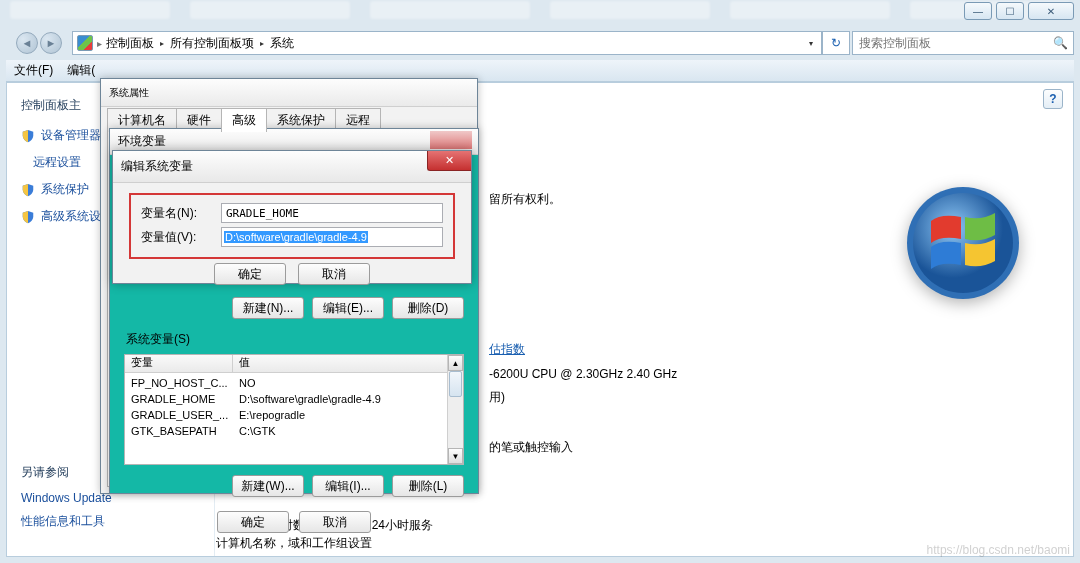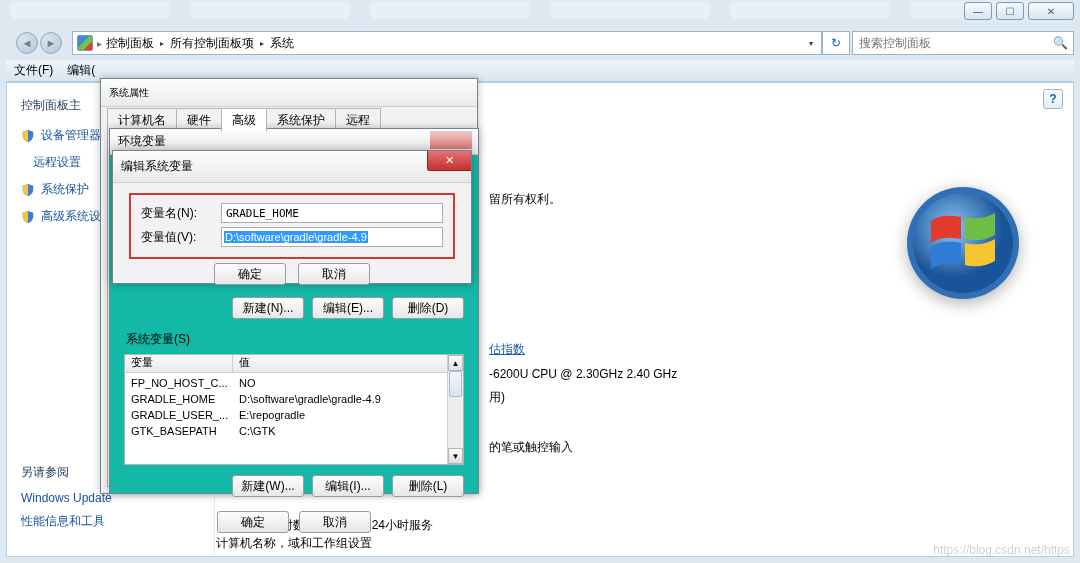--- a/index.html
+++ b/index.html
@@ -301,13 +301,13 @@
         </div>
       </div>
     </div>
     <div class="edit-btns">
       <div class="btn-std">确定</div>
       <div class="btn-std">取消</div>
     </div>
   </div>
 </div>
 
-<div class="watermark">https://blog.csdn.net/https</div>
+<div class="watermark">https://blog.csdn.net/baomi</div>
 
 </body></html>

